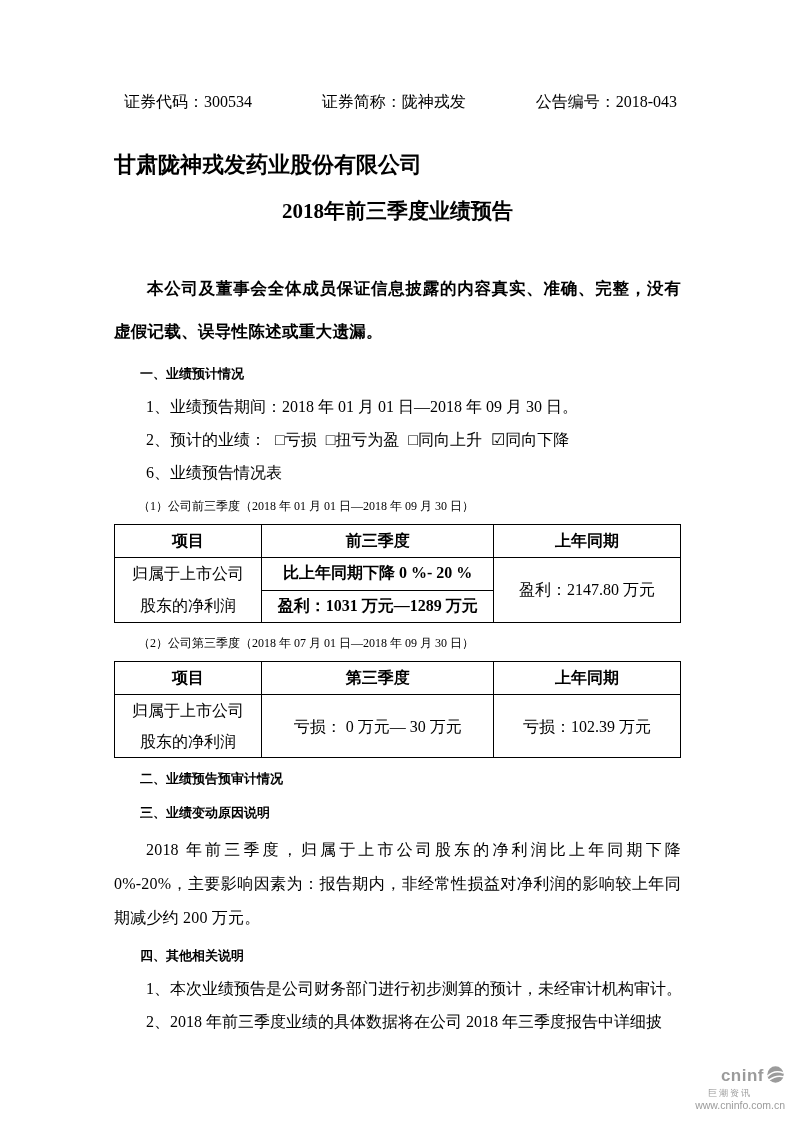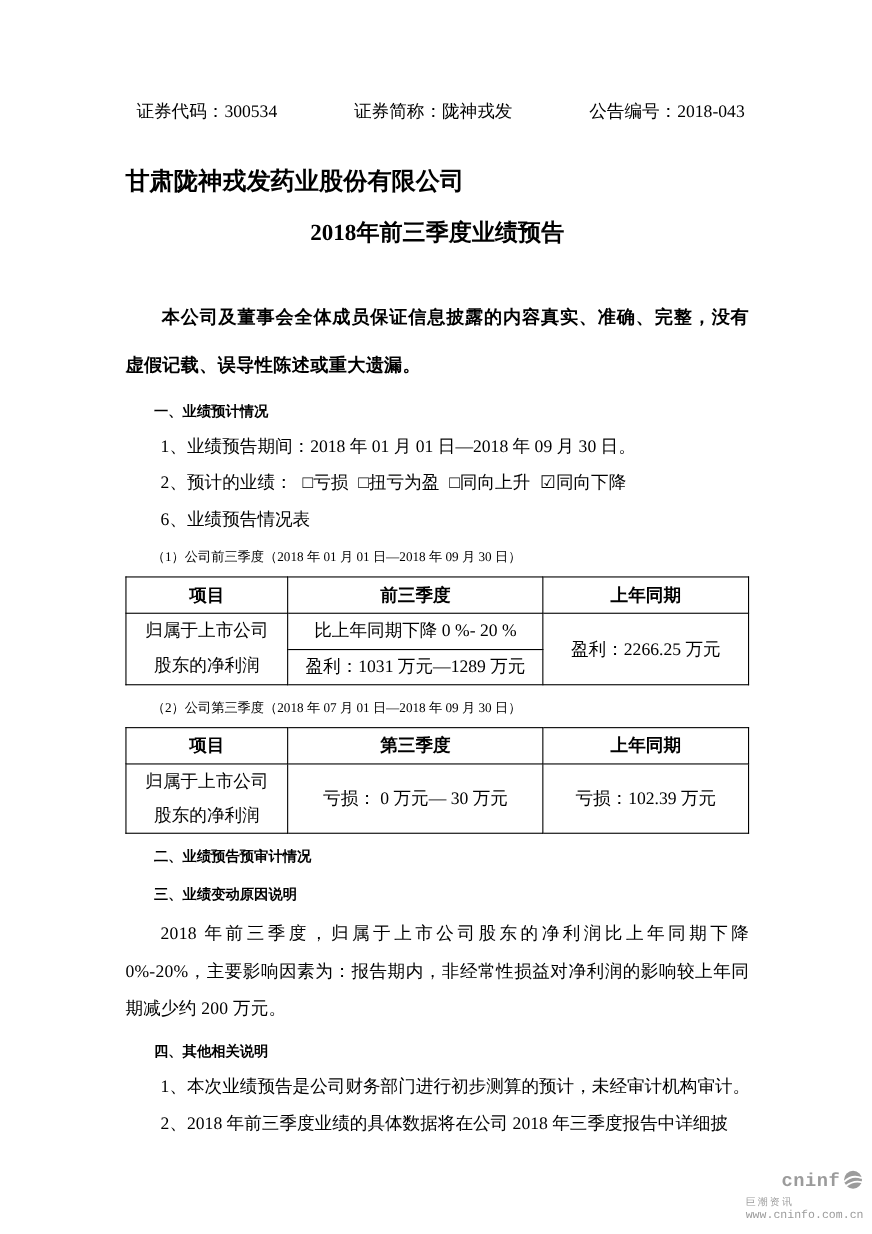--- a/index.html
+++ b/index.html
@@ -83,31 +83,31 @@
   table.perf th, table.perf td {
     border: 1.6px solid #000000;
     font-size: 16px;
     text-align: center;
     padding: 0 10px;
   }
   table.perf th { font-weight: bold; height: 32px; }
   .col-item  { width: 26%; }
   .col-mid   { width: 41%; }
   .col-prior { width: 33%; }
-  td.sub-row { height: 31px; }
+  td.sub-row { height: 31px; font-weight: bold; }
   td.row-label { line-height: 32px; }
   table.perf.q3 td { height: 59px; line-height: 31px; }
   .checkbox-group span { margin-right: 9px; text-align: right; }
   .watermark {
     position: absolute;
     right: 8px;
     bottom: 10px;
     color: #9b9b9b;
-    text-align: left;
-    font-family: Liberation Mono, monospace;
+    text-align: center;
+    font-family: Liberation Sans, sans-serif;
     line-height: 1.1;
   }
   .wm-top {
     display: flex;
     align-items: center;
     justify-content: flex-end;
     gap: 2px;
   }
   .wm-brand {
     font-size: 17px;
@@ -152,21 +152,21 @@
         </colgroup>
       <tbody>
           <tr>
         <th>项目</th>
         <th>前三季度</th>
         <th>上年同期</th>
       </tr>
       <tr>
         <td class="row-label" rowspan="2">归属于上市公司股东的净利润</td>
         <td class="sub-row">比上年同期下降 0 %- 20 %</td>
-        <td rowspan="2">盈利：2266.25 万元</td>
+        <td rowspan="2">盈利：2147.80 万元</td>
       </tr>
       <tr>
         <td class="sub-row">盈利：1031 万元—1289 万元</td>
       </tr>
     </tbody>
       </table>
 
     <p class="table-caption">（2）公司第三季度（2018 年 07 月 01 日—2018 年 09 月 30 日）</p>
 
     <table class="perf q3">

